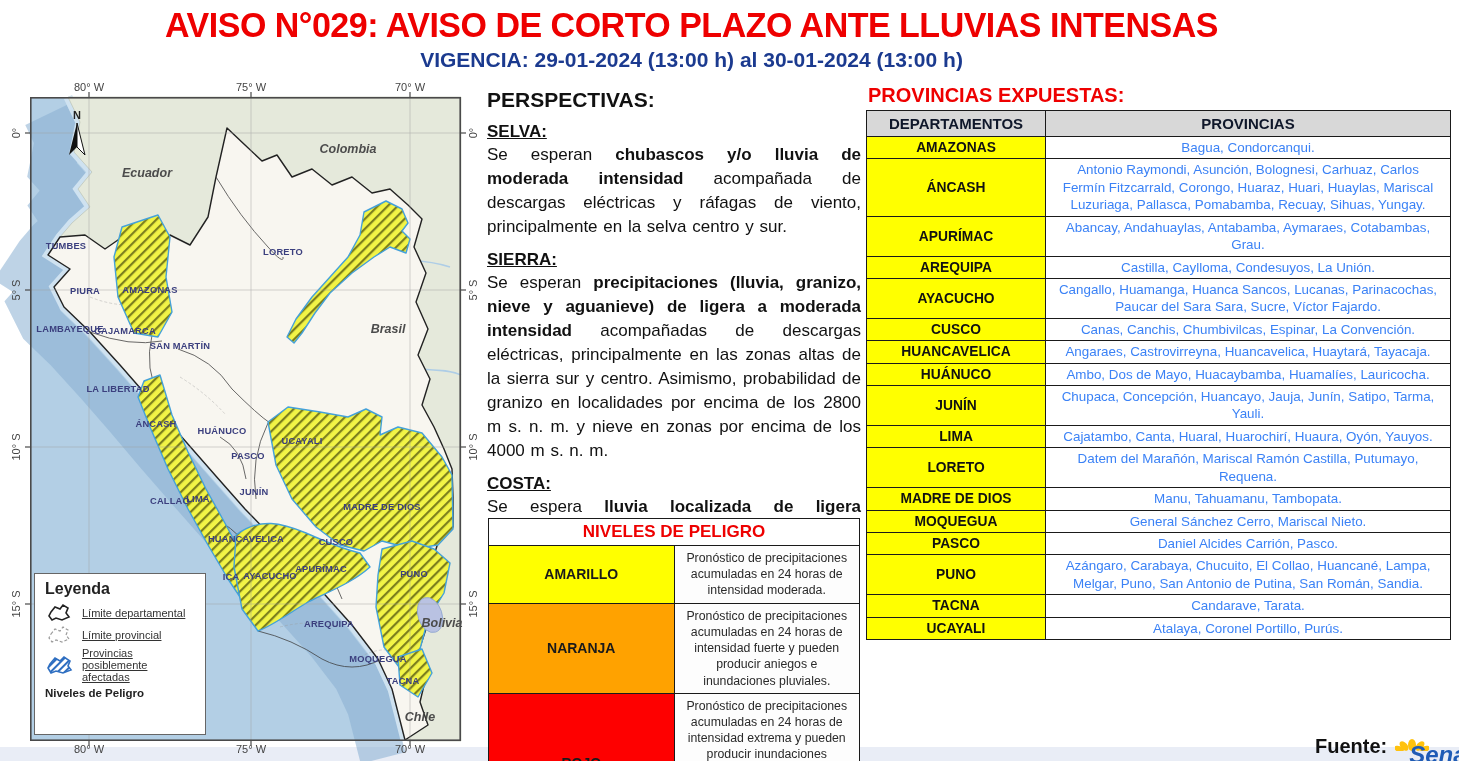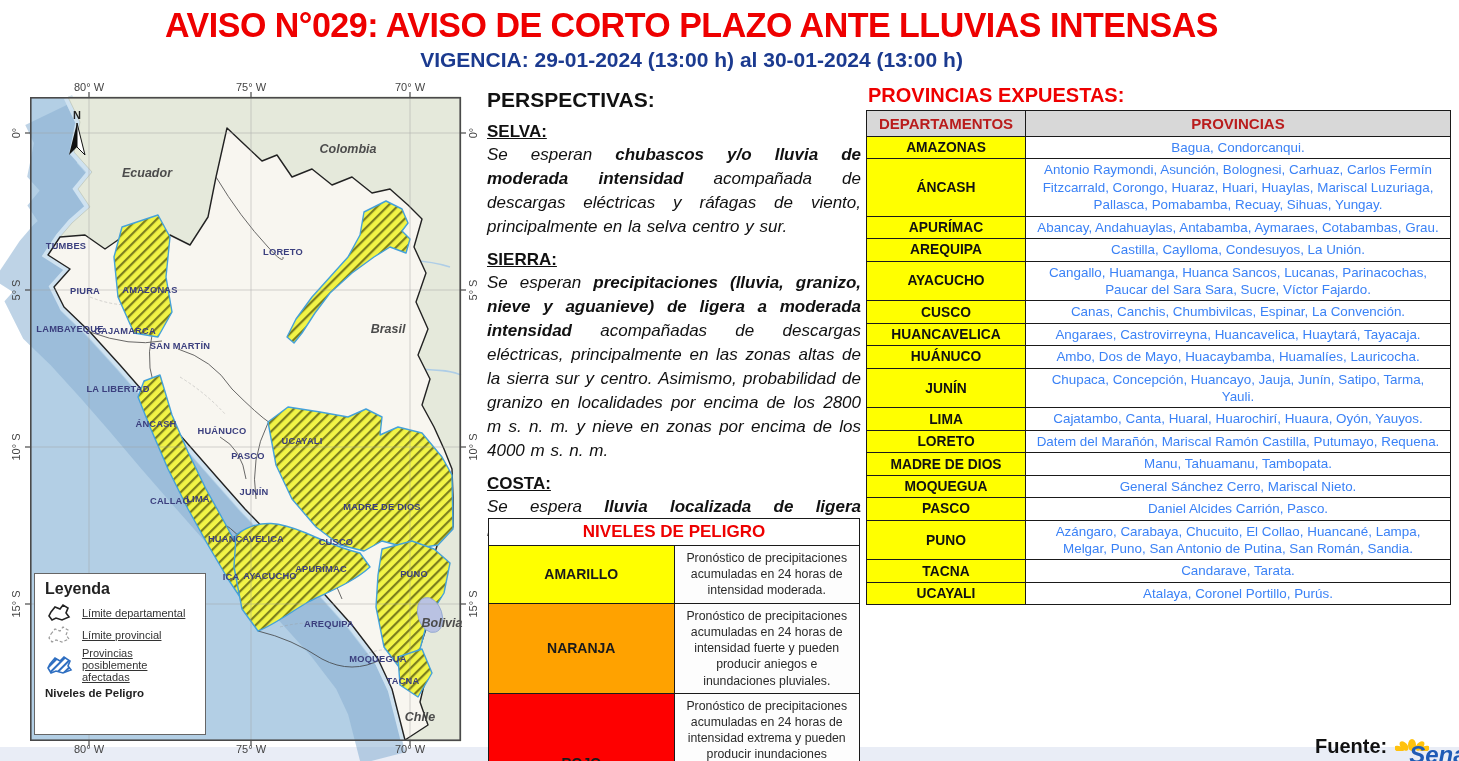--- a/index.html
+++ b/index.html
@@ -36,21 +36,21 @@
   .lg-row{display:flex;align-items:center;margin:2px 0;}
   .lg-ic{width:30px;flex:0 0 30px;margin-right:7px;display:flex;align-items:center;justify-content:center;}
   .lg-lab{font-size:11px;color:#333;text-decoration:underline;}
   .lg-sub{font-size:11.5px;font-weight:bold;color:#222;margin:4px 0 2px 0;}
   .lg-ell{width:36px;height:16px;border-radius:50%;flex:0 0 36px;margin-right:7px;border:1px solid rgba(0,0,0,.25);}
 
   
   .mid{position:absolute;left:487px;top:88px;width:374px;}
   .mid-title{font-size:21px;font-weight:bold;color:#111;margin:0 0 2px 0;}
   .psec-head{font-size:17px;font-weight:bold;color:#111;text-decoration:underline;margin:10px 0 1px 0;}
-  .psec-text{font-size:17px;color:#111;text-align:justify;line-height:1.42;margin:0;word-spacing:1px;font-style:italic;}
+  .psec-text{font-size:17px;color:#111;text-align:justify;line-height:1.42;margin:0;word-spacing:1px;}
   .psec-text b{font-weight:bold;}
 
   table.niveles{
     position:absolute;left:1px;top:430px;width:372px;border-collapse:collapse;
     background:#fdfdfd;table-layout:fixed;
   }
   table.niveles th, table.niveles td{border:1.6px solid #1a1a1a;}
   table.niveles th{
     font-size:17px;font-weight:bold;color:#ee0000;background:#ffffff;
     text-align:center;padding:3px 0;
@@ -61,22 +61,22 @@
   td.nv-desc{
     font-size:12.3px;color:#2a2a2a;text-align:center;padding:4px 8px;line-height:1.32;
   }
 
   
   .right{position:absolute;left:866px;top:84px;width:585px;}
   .prov-title{font-size:20px;font-weight:bold;color:#ee0000;margin:0 0 3px 2px;}
   table.prov{width:585px;border-collapse:collapse;table-layout:fixed;background:#fff;}
   table.prov th, table.prov td{border:1.7px solid #1a1a1a;}
   table.prov th{
-    background:#d8d8d8;font-size:15px;font-weight:bold;color:#b91c1c;
-    text-align:center;padding:4px 6px;
+    background:#d8d8d8;font-size:15px;font-weight:bold;color:#0f172a;
+    text-align:center;padding:4px 16px;
   }
   th.col-dept{width:146px;}
   td.p-dept{
     background:#ffff00;font-size:13.8px;font-weight:bold;color:#111;
     text-align:center;padding:2px 3px;
   }
   td.p-provs{
     font-size:13.4px;color:#3b82f6;text-align:center;padding:2px 10px;line-height:1.3;
   }
 

